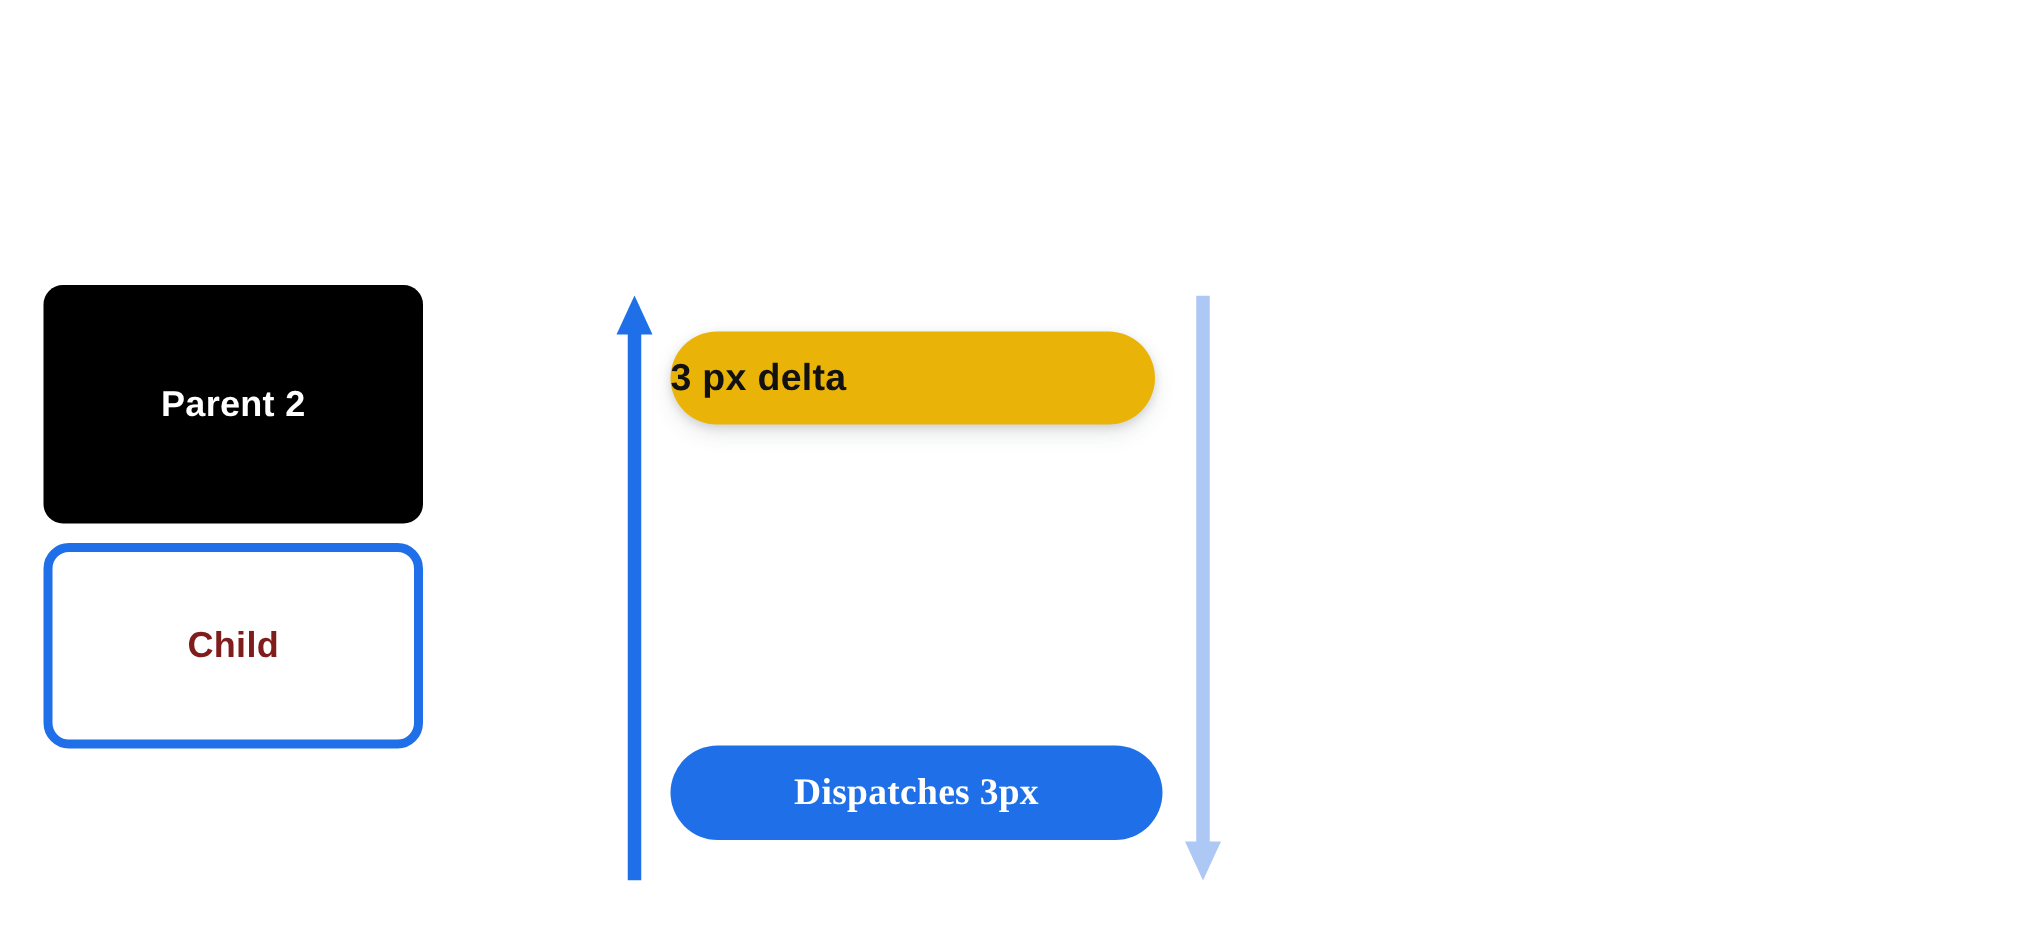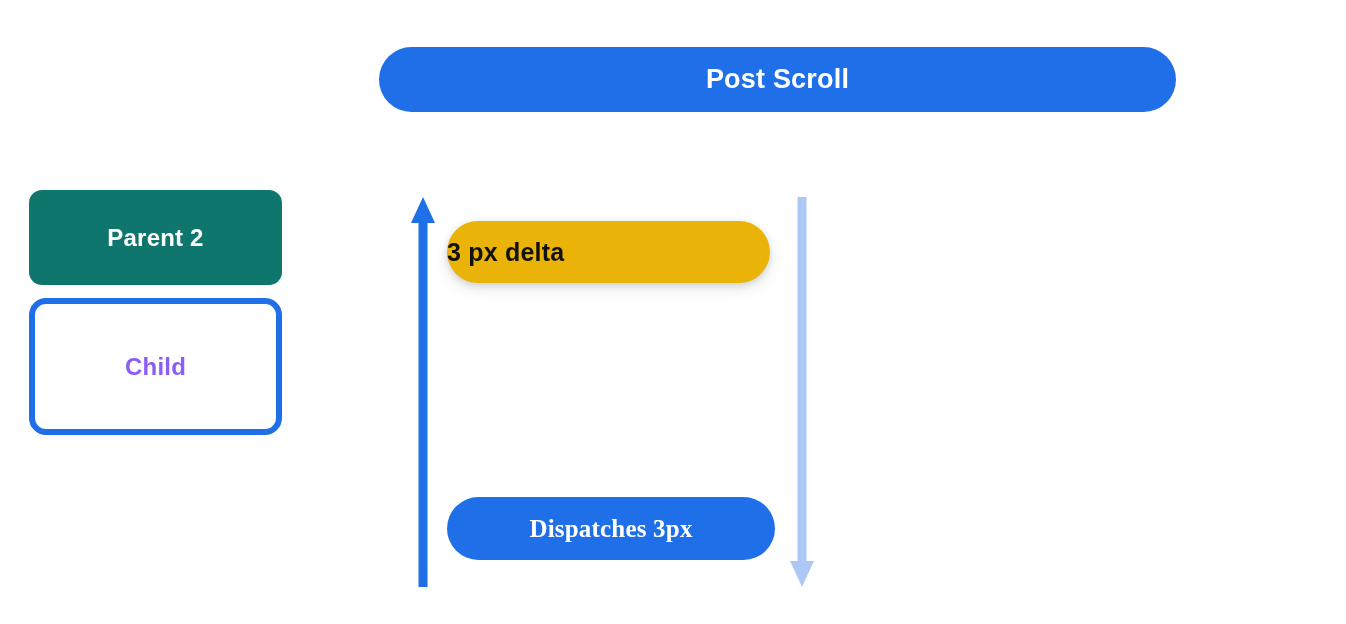--- a/index.html
+++ b/index.html
@@ -59,36 +59,36 @@
     border-radius: 13px;
   }
 
   .node-box .label {
     font-size: 24px;
     font-weight: bold;
     letter-spacing: 0.2px;
   }
 
   .node-filled {
-    background: #0f766e;
-    height: 95px;
+    background: #000000;
+    height: 159px;
     margin-bottom: 13px;
   }
   .node-filled .label {
     color: #ffffff;
   }
 
   .node-outlined {
     background: #ffffff;
     height: 137px;
     border: 6px solid #1f70e8;
     border-radius: 17px;
   }
   .node-outlined .label {
-    color: #8b5cf6;
+    color: #7f1d1d;
   }
 
   
   .arrow {
     position: absolute;
     top: 197px;
     height: 390px;
     width: 28px;
   }
   .arrow-up-left  { left: 409px; }
@@ -140,23 +140,20 @@
     font-size: 25px;
     font-weight: bold;
     letter-spacing: 0.2px;
   }
 </style>
 </head>
 <body>
 
 <div id="canvas">
 
-  <div class="header-pill">
-    <span class="label">Post Scroll</span>
-  </div>
 
   <div class="stack">
 
     <div class="node-box node-filled">
       <span class="label">Parent 2</span>
     </div>
 
 
     <div class="node-box node-outlined">
       <span class="label">Child</span>

